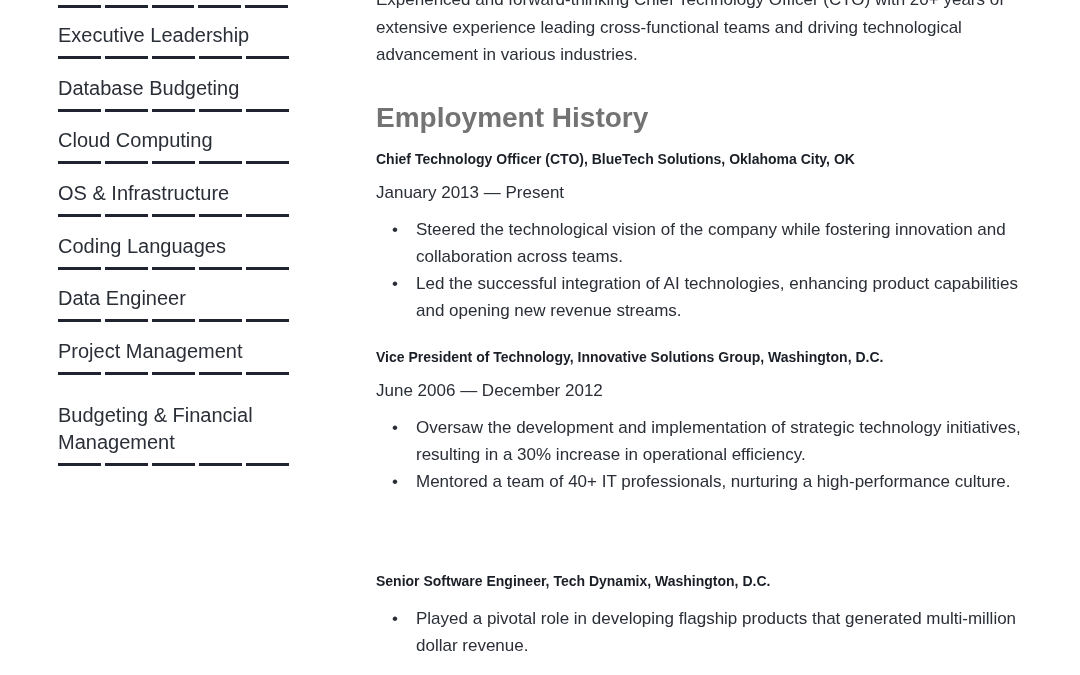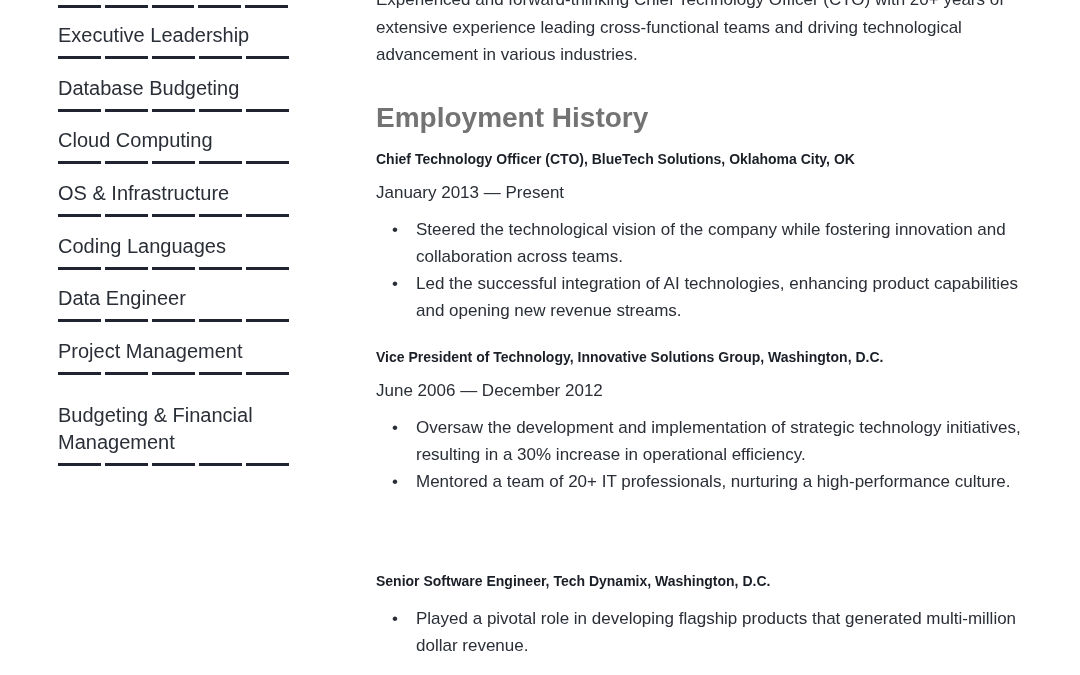--- a/index.html
+++ b/index.html
@@ -139,21 +139,21 @@
       <li><span class="dot">•</span><span>Steered the technological vision of the company while fostering innovation and collaboration across teams.</span></li>
       <li><span class="dot">•</span><span>Led the successful integration of AI technologies, enhancing product capabilities and opening new revenue streams.</span></li>
     </ul>
   </div>
 
   <div class="job" style="top:344px;width:650px;">
     <h3 class="job-title">Vice President of Technology, Innovative Solutions Group, Washington, D.C.</h3>
     <div class="job-date">June 2006 — December 2012</div>
     <ul class="bullets">
       <li><span class="dot">•</span><span>Oversaw the development and implementation of strategic technology initiatives, resulting in a 30% increase in operational efficiency.</span></li>
-      <li><span class="dot">•</span><span>Mentored a team of 20+ IT professionals, nurturing a high-performance culture.</span></li>
+      <li><span class="dot">•</span><span>Mentored a team of 40+ IT professionals, nurturing a high-performance culture.</span></li>
     </ul>
   </div>
 
   <div class="job" style="top:568px;">
     <h3 class="job-title">Senior Software Engineer, Tech Dynamix, Washington, D.C.</h3>
     <ul class="bullets">
       <li><span class="dot">•</span><span>Played a pivotal role in developing flagship products that generated multi-million dollar revenue.</span></li>
     </ul>
   </div>
 </div>

